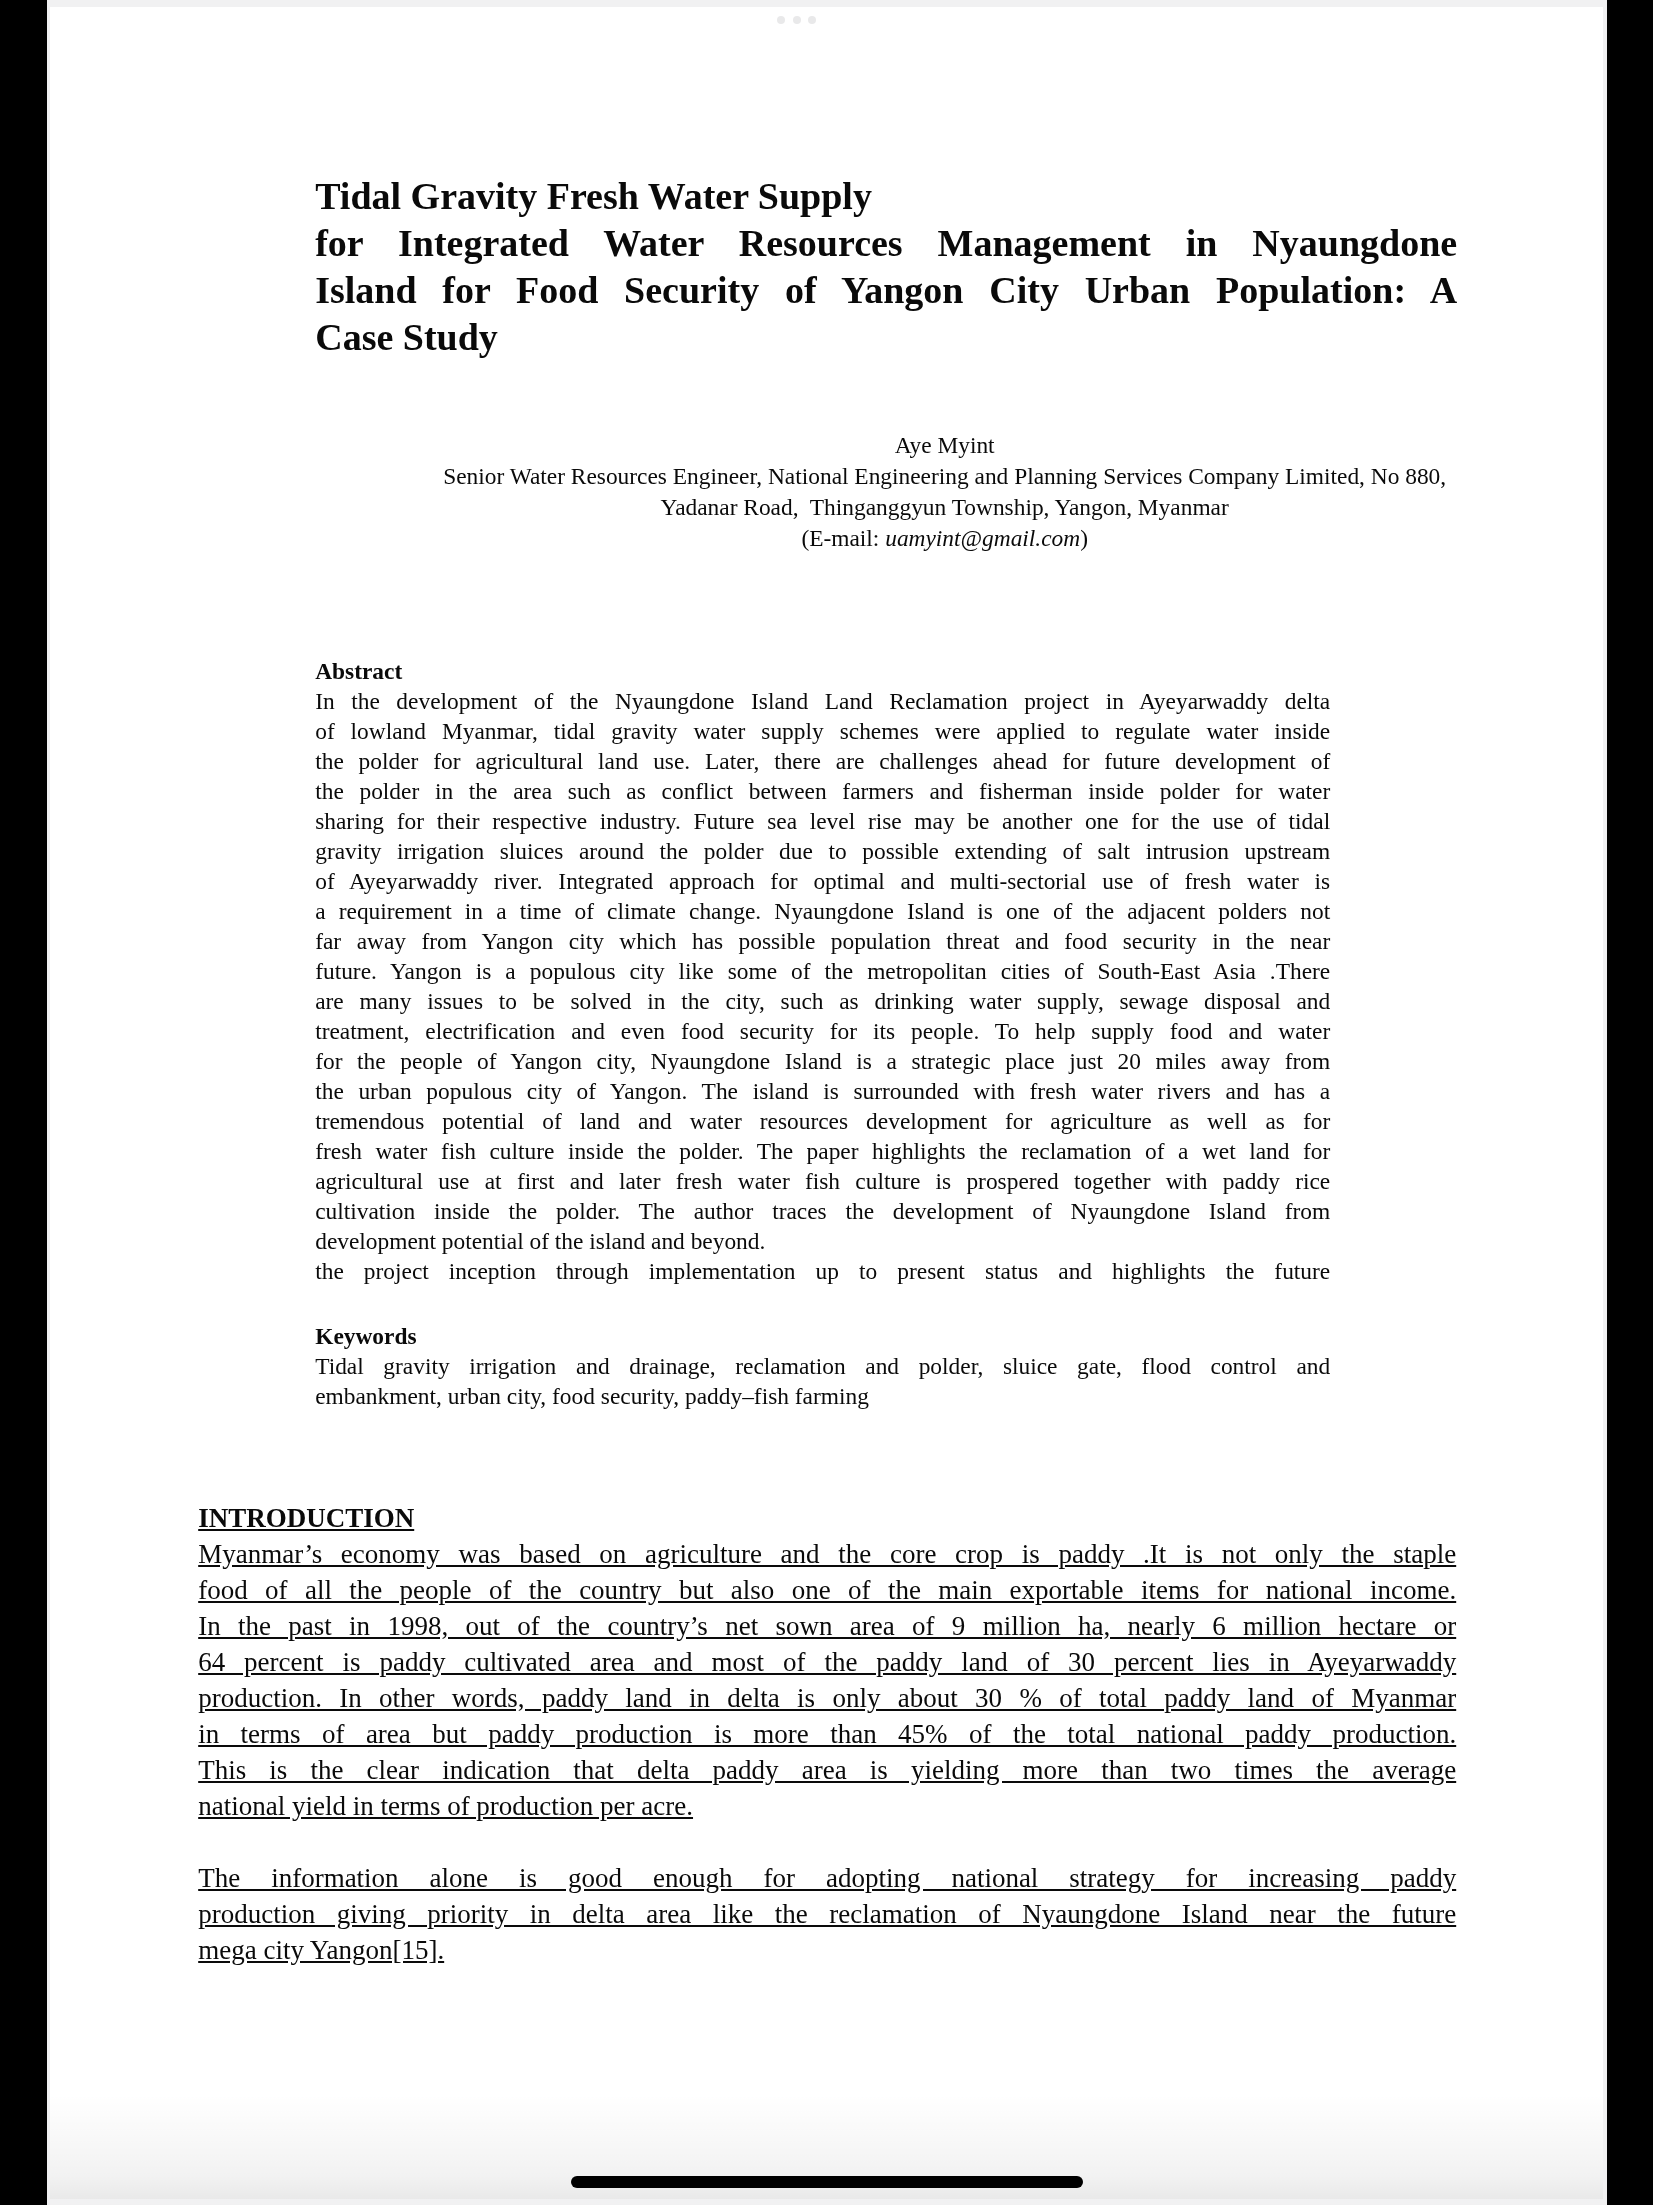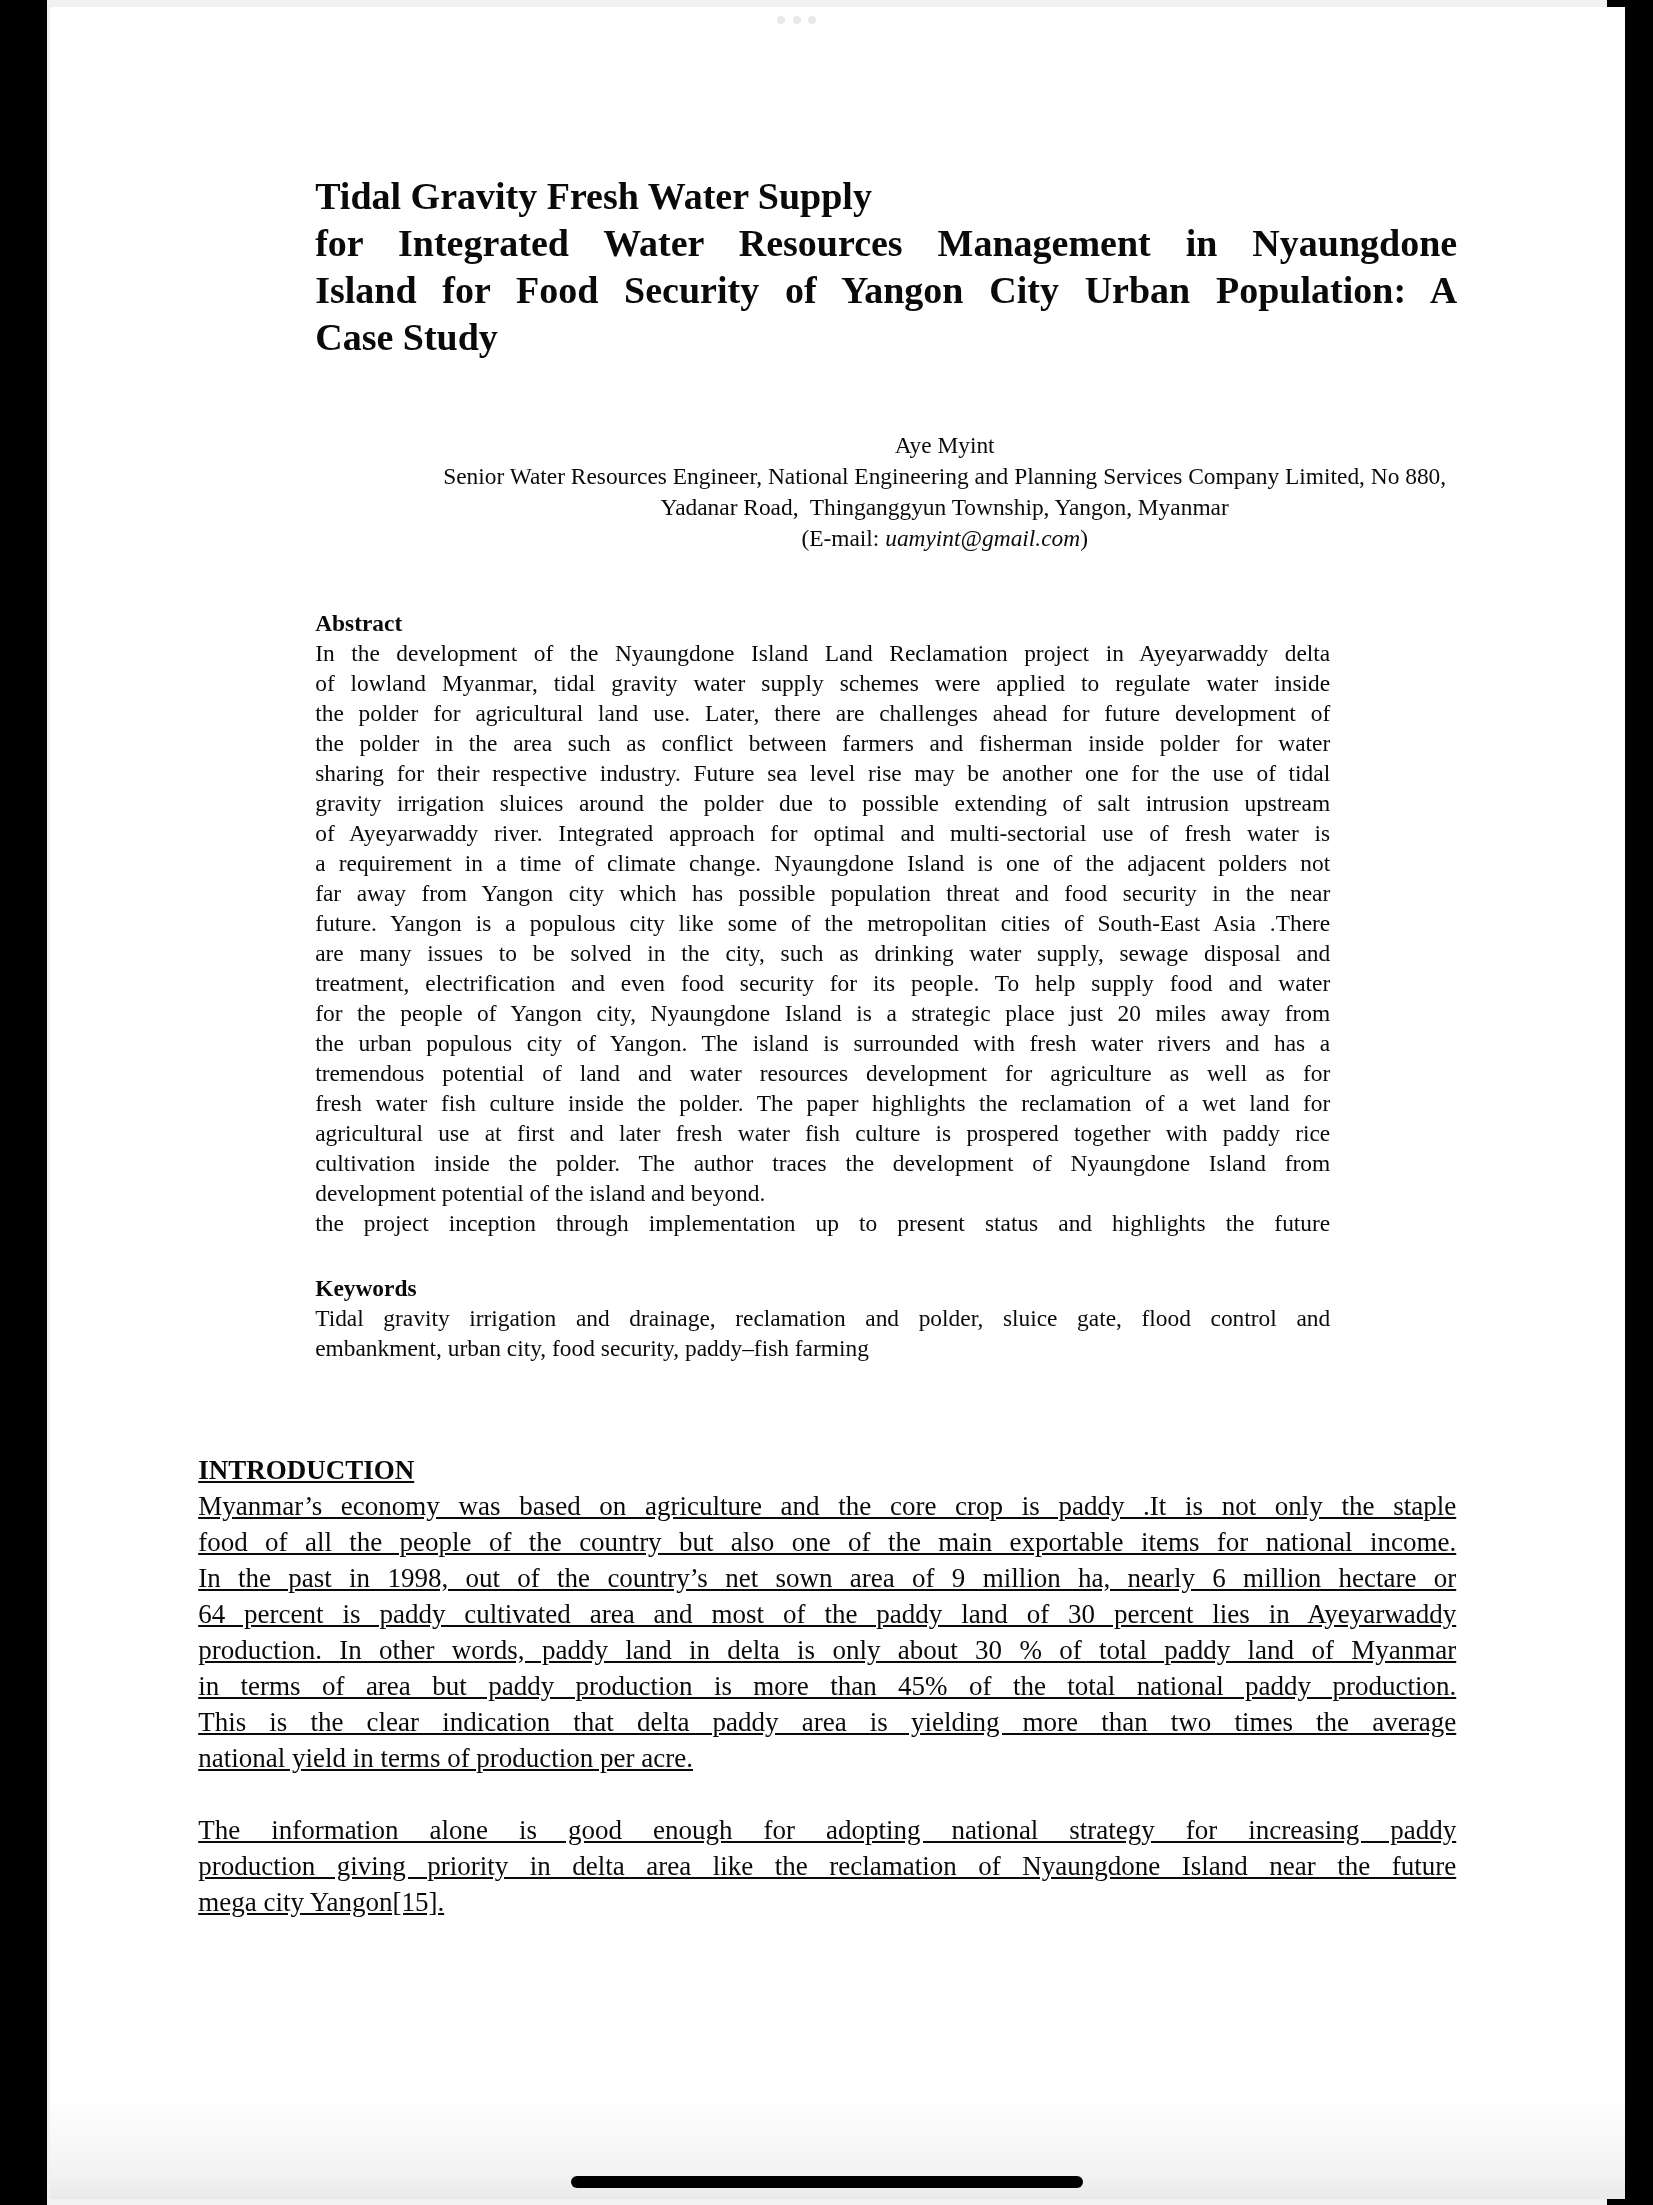--- a/index.html
+++ b/index.html
@@ -11,21 +11,20 @@
     font-family:"Liberation Serif","DejaVu Serif",serif;
     color:#0a0a0a;
   }
   .viewport{
     position:absolute;left:47px;top:0;width:1560px;height:2205px;
     background:#f1f1f2;
   }
   .page{
     position:absolute;left:3.2px;top:6.5px;width:1553px;height:2192px;
     background:#ffffff;
-    padding-left:22px;
   }
   .page::after{ 
     content:"";position:absolute;left:0;bottom:0;width:100%;height:105px;
     background:linear-gradient(180deg, rgba(0,0,0,0) 0%, rgba(0,0,0,0.05) 78%, rgba(0,0,0,0.085) 100%);
     pointer-events:none;
   }
   .drag-dots{
     position:absolute;left:777px;top:15.3px;width:39px;height:9.7px;
     display:flex;justify-content:space-between;align-items:center;
   }
@@ -38,21 +37,21 @@
   .blk{position:absolute;}
   .title-blk{left:265px;top:166px;width:1142px;font-size:38px;font-weight:bold;line-height:47px;}
   .title-blk .tl{white-space:normal;}
   .title-blk .tl.justify{text-align:justify;text-align-last:justify;}
   .author-blk{left:265px;top:423px;width:1259px;font-size:23.4px;line-height:31px;}
   .author-blk .al{white-space:pre;text-align:center;}
   .author-blk .email{font-style:italic;}
   .abstract-blk{left:265px;top:601px;width:1015px;font-size:23.4px;line-height:30px;}
   .keywords-blk{left:265px;top:1266px;width:1015px;font-size:23.4px;line-height:30px;}
   .intro-blk{left:148px;top:1445px;width:1258px;font-size:27px;line-height:36px;text-decoration:underline;}
-  .sec-head{font-weight:bold;}
+  .sec-head{font-weight:bold;margin-top:48px;}
   .lines .tline{text-align:justify;text-align-last:justify;}
   .lines .tline.last{text-align:justify;text-align-last:left;}
   .para-gap{height:36px;}
 </style>
 </head>
 <body>
 
 <div class="viewport">
   <div class="page">
 

